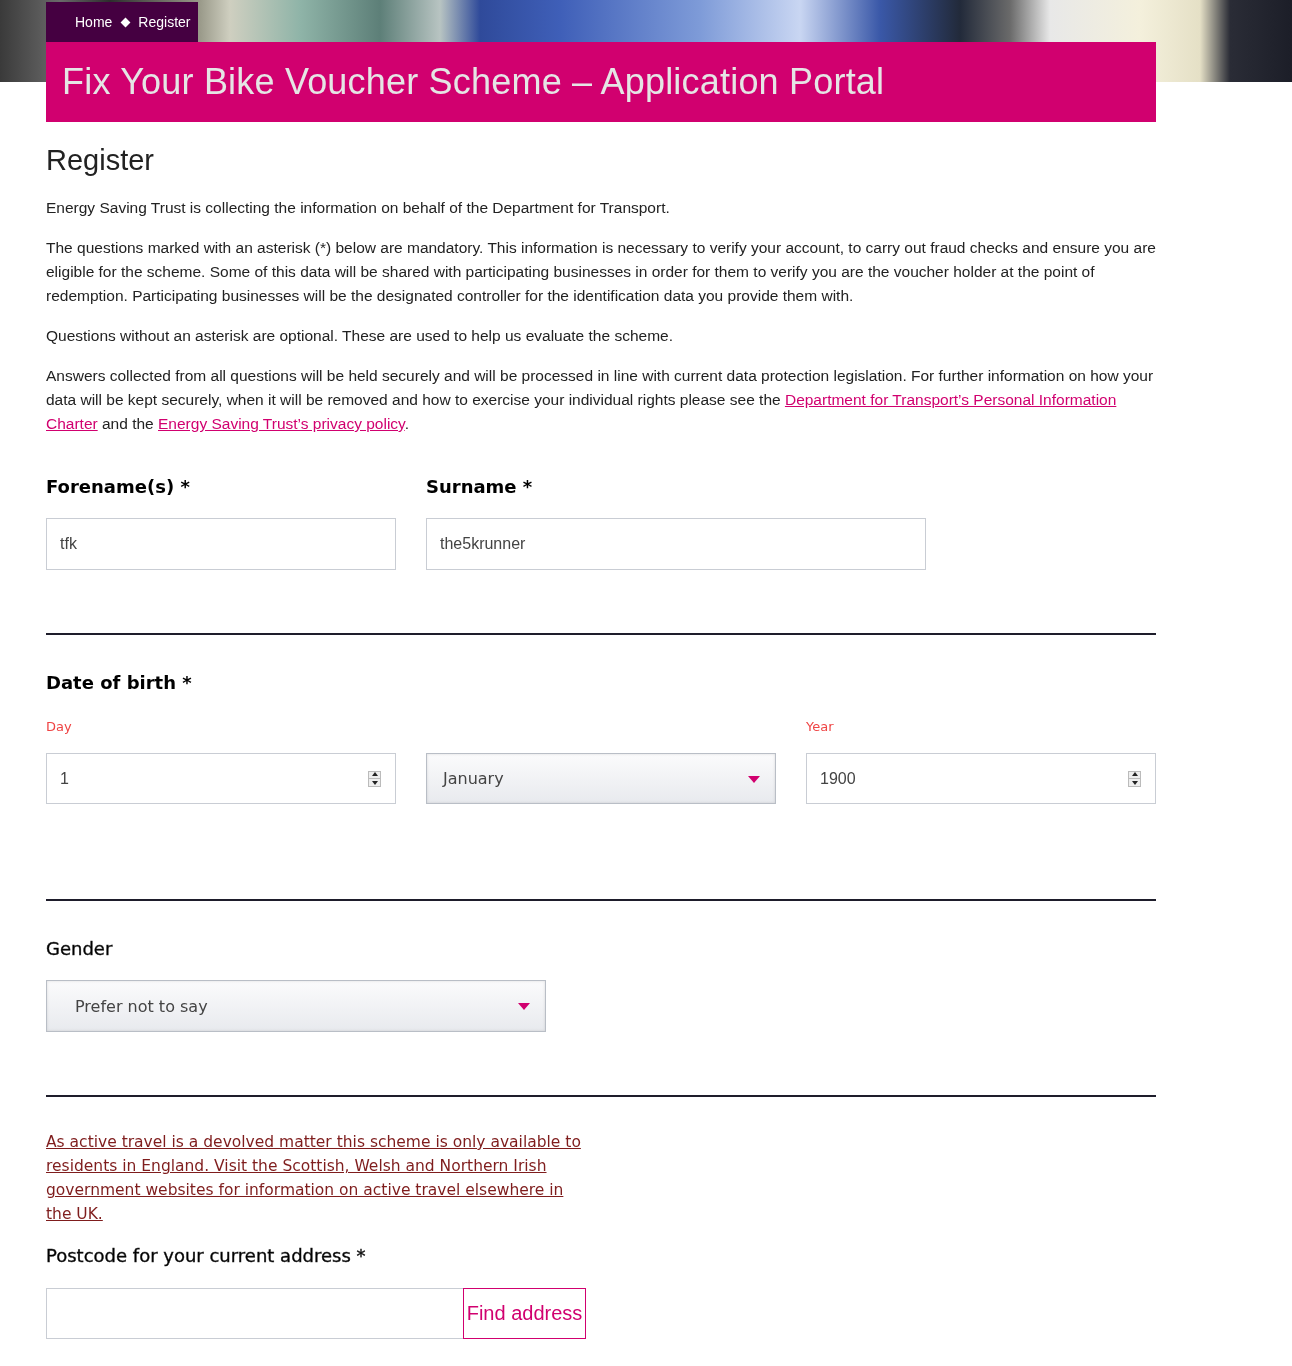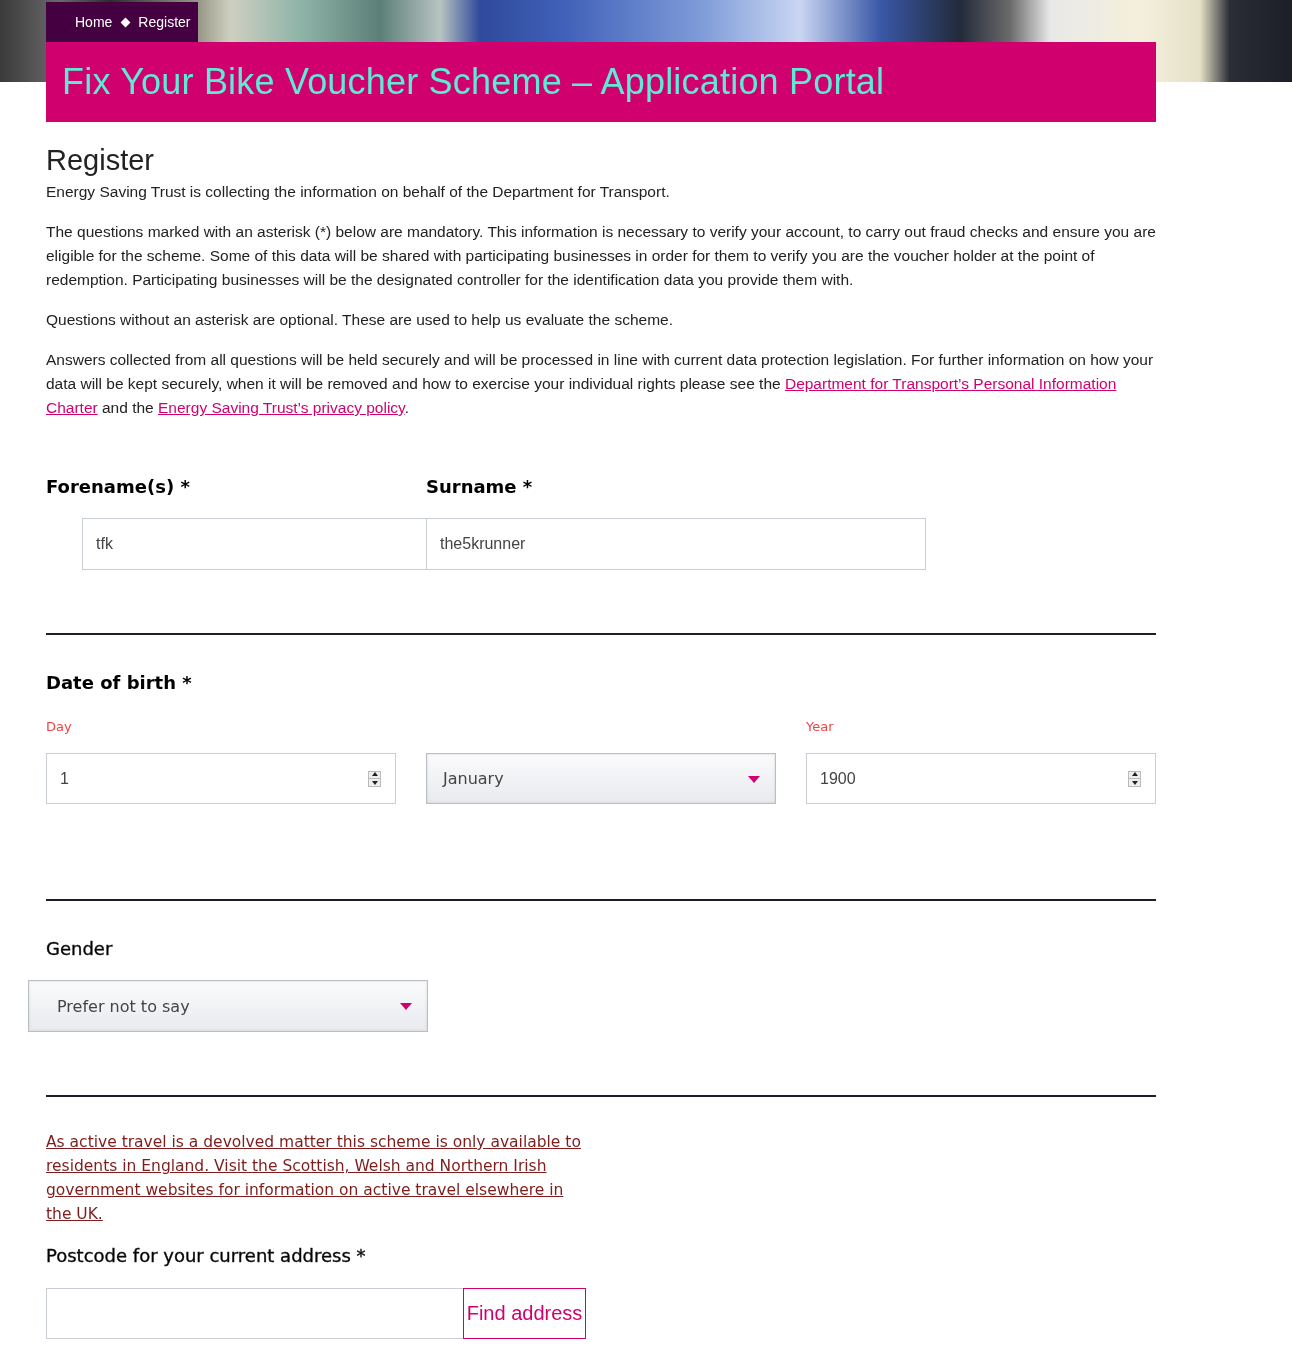--- a/index.html
+++ b/index.html
@@ -19,28 +19,28 @@
   .breadcrumb {
     position: absolute; left: 46px; top: 2px; height: 40px; width: 152px;
     background: #450041; color: #ffffff; display: flex; align-items: center;
     padding-left: 29px; font-size: 14px; font-family: "Liberation Sans", sans-serif;
   }
   .breadcrumb .sep { display: inline-block; width: 7px; height: 7px; background: #fff; transform: rotate(45deg); margin: 0 9px 0 10px; }
   .breadcrumb a { color: #ffffff; text-decoration: none; }
 
   .title-bar {
     position: absolute; left: 46px; top: 42px; width: 1110px; height: 80px;
-    background: #d1006f; color: #5eead4; display: flex; align-items: center; padding-left: 16px;
+    background: #d1006f; color: #e5e5e5; display: flex; align-items: center; padding-left: 16px;
   }
   .title-bar h1 { font-family: "Liberation Sans", sans-serif; font-weight: 400; font-size: 36px; letter-spacing: 0.2px; }
 
   .content { position: absolute; left: 46px; top: 140px; width: 1110px; }
   h2.page-title { font-family: "Liberation Sans", sans-serif; font-weight: 400; font-size: 29px; color: #222; line-height: 40px; }
   .intro p { font-size: 15.5px; line-height: 24px; color: #222; margin-bottom: 16px; font-family: "Liberation Sans", sans-serif; }
-  .intro p:first-child { margin-top: 0; }
+  .intro p:first-child { margin-top: 16px; }
   .intro a { color: #d1006f; text-decoration: underline; }
 
   .label-h { font-family: "DejaVu Sans", sans-serif; font-weight: bold; font-size: 18px; color: #000000; }
   .sub-label { font-size: 13px; color: #ef4444; font-family: "DejaVu Sans", sans-serif; }
 
   .field-input {
     position: absolute; height: 52px; border: 1px solid #c9cdd4; background: #fff;
     display: flex; align-items: center; padding-left: 13px; font-size: 16px; color: #444;
     font-family: "Liberation Sans", sans-serif;
   }
@@ -92,21 +92,21 @@
   <h2 class="page-title">Register</h2>
   <div class="intro">
     <p>Energy Saving Trust is collecting the information on behalf of the Department for Transport.</p>
     <p>The questions marked with an asterisk (*) below are mandatory. This information is necessary to verify your account, to carry out fraud checks and ensure you are eligible for the scheme. Some of this data will be shared with participating businesses in order for them to verify you are the voucher holder at the point of redemption. Participating businesses will be the designated controller for the identification data you provide them with.</p>
     <p>Questions without an asterisk are optional. These are used to help us evaluate the scheme.</p>
     <p><span>Answers collected from all questions will be held securely and will be processed in line with current data protection legislation. For further information on how your data will be kept securely, when it will be removed and how to exercise your individual rights please see the </span><a href="#">Department for Transport’s Personal Information Charter</a><span> and the </span><a href="#">Energy Saving Trust’s privacy policy</a><span>.</span></p>
   </div>
 </div>
 
 <div class="label-h" style="position:absolute;left:46px;top:476px;">Forename(s) *</div>
-<div class="field-input" style="left:46px;top:518px;width:350px;margin-left:36px;">tfk</div>
+<div class="field-input" style="left:46px;top:518px;width:350px;">tfk</div>
 
 <div class="label-h" style="position:absolute;left:426px;top:476px;">Surname *</div>
 <div class="field-input" style="left:426px;top:518px;width:500px;">the5krunner</div>
 
 <div class="divider" style="top:633px;"></div>
 
 <div class="label-h" style="position:absolute;left:46px;top:672px;">Date of birth *</div>
 
 <div class="sub-label" style="position:absolute;left:46px;top:719px;">Day</div>
 <div class="field-input" style="left:46px;top:753px;width:350px;height:51px;">
@@ -130,21 +130,21 @@
   <span class="spinner">
       <span class="up"></span>
       <span class="mid"></span>
       <span class="down"></span>
     </span>
 </div>
 
 <div class="divider" style="top:899px;"></div>
 
 <div class="label-h" style="position:absolute;left:46px;top:938px;font-weight:normal;-webkit-text-stroke:0.4px #222;">Gender</div>
-<div class="select-box" style="left:28px;top:980px;width:400px;padding-left:28px;">
+<div class="select-box" style="left:46px;top:980px;width:500px;padding-left:28px;">
   <span>Prefer not to say</span>
   <span class="caret"></span>
 </div>
 
 <div class="divider" style="top:1095px;"></div>
 
 <p class="notice">As active travel is a devolved matter this scheme is only available to residents in England. Visit the Scottish, Welsh and Northern Irish government websites for information on active travel elsewhere in the UK.</p>
 
 <div class="label-h" style="position:absolute;left:46px;top:1245px;font-weight:normal;-webkit-text-stroke:0.4px #222;">Postcode for your current address *</div>
 <div class="field-input" style="left:46px;top:1288px;width:418px;height:51px;"></div>

